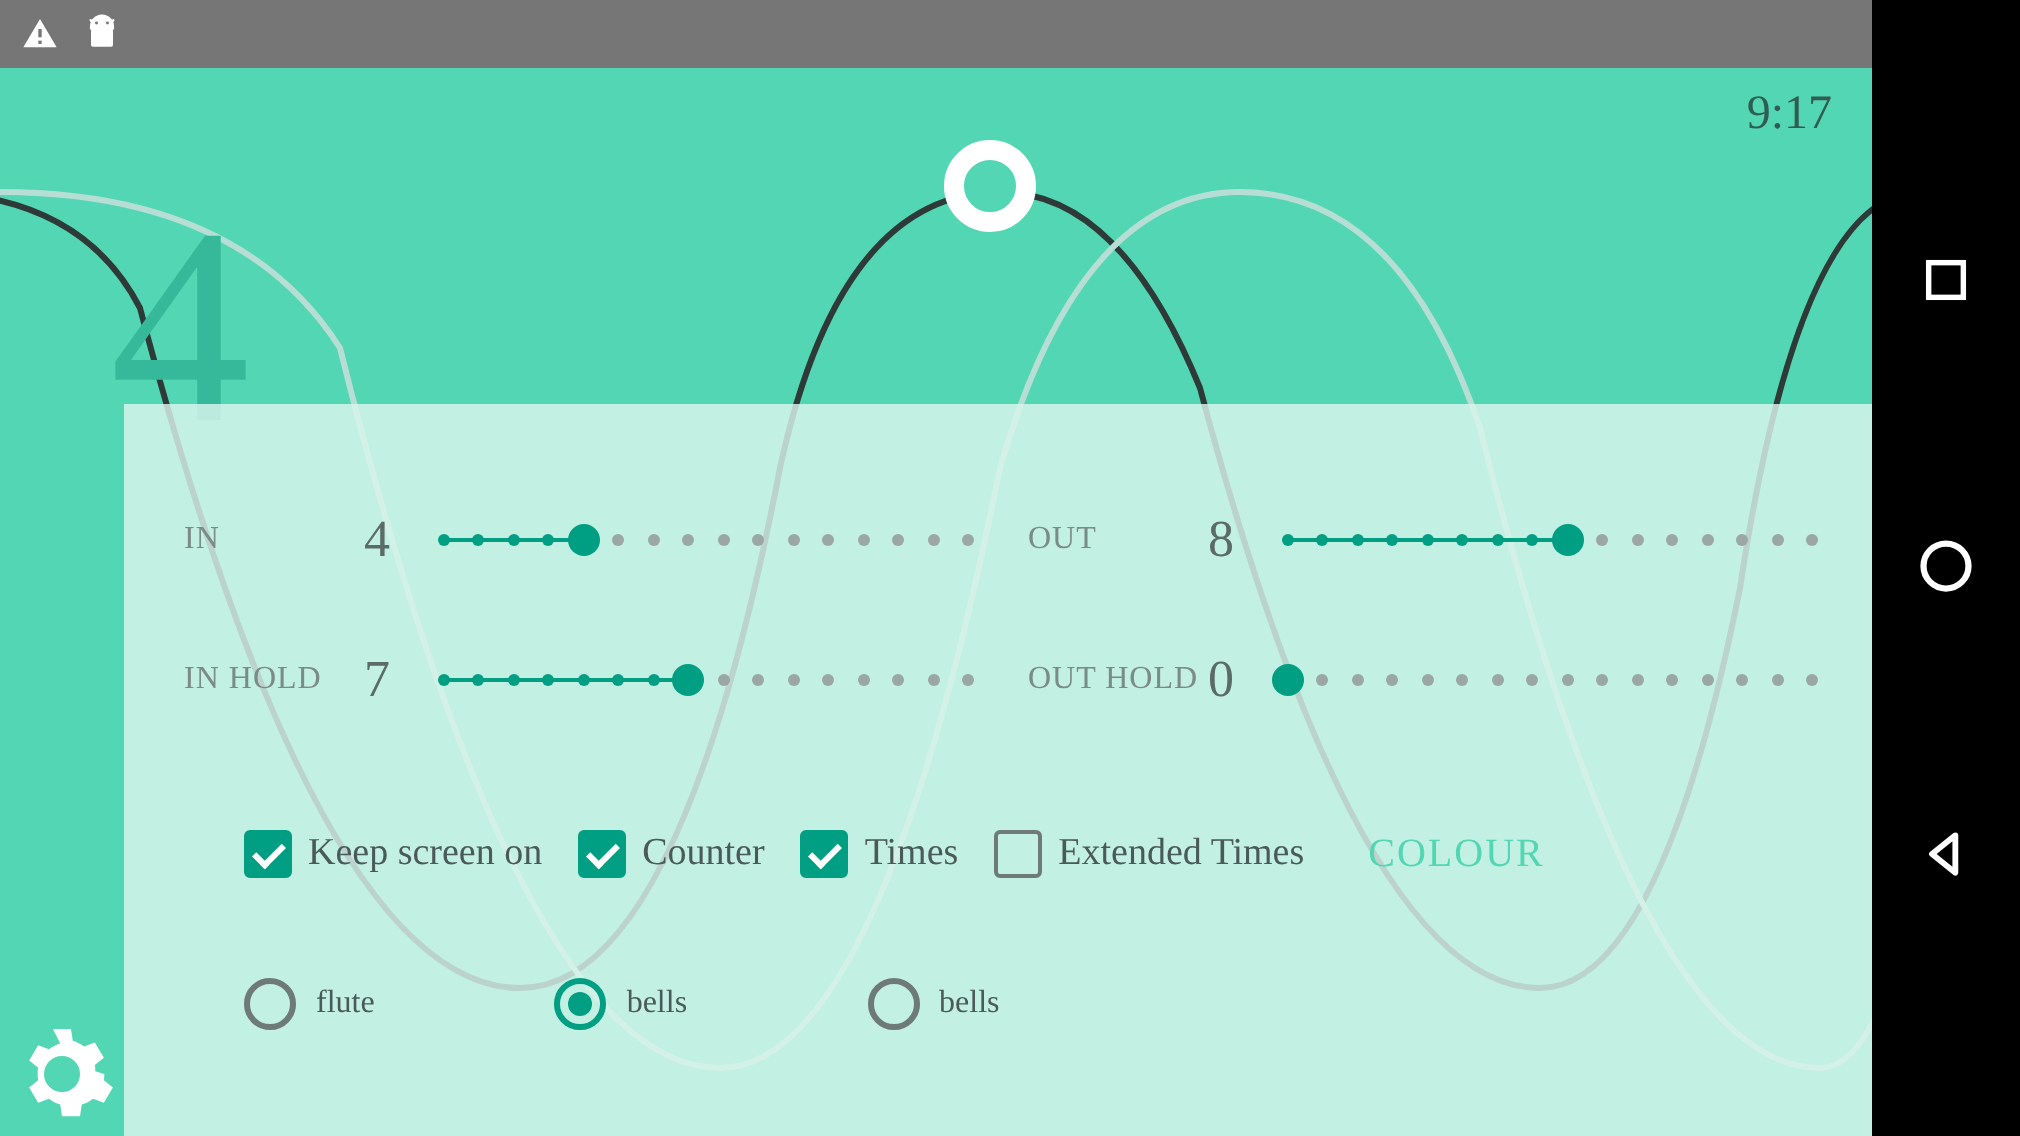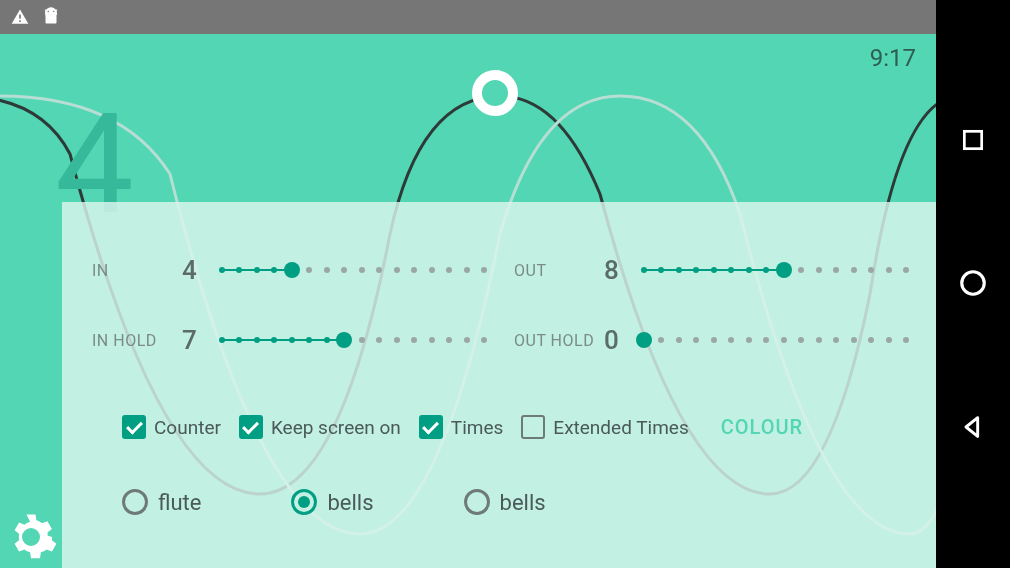--- a/index.html
+++ b/index.html
@@ -9,21 +9,21 @@
   .navbar { position: absolute; right: 0; top: 0; width: 74px; height: 568px; background: #000; display: flex; flex-direction: column; align-items: center; justify-content: space-around; padding: 70px 0; }
   .navbar svg { fill: none; stroke: #fff; }
 
   
   .statusbar { position: absolute; top: 0; left: 0; width: 936px; height: 34px; background: #767676; display: flex; align-items: center; padding: 0 10px; color: #fff; font-size: 18px; }
   .statusbar .left-icons { display: flex; gap: 10px; align-items: center; }
   .statusbar .right-icons { margin-left: auto; display: flex; gap: 8px; align-items: center; }
   .statusbar .clock { font-weight: 500; letter-spacing: 0.5px; }
 
   
-  .content { position: absolute; top: 34px; left: 0; width: 936px; height: 534px; }
+  .content { position: absolute; top: 34px; left: 0; width: 936px; height: 534px; font-family: Liberation Serif, serif; }
   .wave-svg { position: absolute; top: 0; left: 0; width: 936px; height: 534px; }
   .session-time { position: absolute; top: 10px; right: 20px; font-size: 24px; color: #2f5d54; }
 
   .ball { position: absolute; width: 46px; height: 46px; border: 10px solid #fff; border-radius: 50%; background: #52d6b3; left: 472px; top: 36px; }
 
   .big-counter { position: absolute; left: 55px; top: 60px; font-size: 140px; font-weight: 400; color: #36b99a; line-height: 1; }
 
   
   .panel { position: absolute; left: 62px; top: 168px; width: 874px; height: 400px; background: rgba(219, 245, 237, 0.82); padding: 20px 30px 0 30px; }
 
@@ -43,21 +43,21 @@
   .checkbox.checked { background: #009e82; border-color: #009e82; }
   .checkbox.checked::after { content: ""; width: 6px; height: 12px; border: solid #fff; border-width: 0 3px 3px 0; transform: rotate(45deg) translate(-1px, -1px); }
   .check-label { font-size: 19px; color: #4a5a58; }
   .colour-btn { font-size: 20px; color: #52d6b3; font-weight: 500; letter-spacing: 1px; margin-left: 14px; }
 
   .radios { display: flex; gap: 90px; margin-top: 50px; margin-left: 30px; }
   .radio { display: flex; align-items: center; gap: 10px; }
   .radio-circle { width: 26px; height: 26px; border: 3px solid #6e7a78; border-radius: 50%; display: flex; align-items: center; justify-content: center; }
   .radio-circle.selected { border-color: #009e82; }
   .radio-circle.selected::after { content: ""; width: 12px; height: 12px; border-radius: 50%; background: #009e82; }
-  .radio-label { font-size: 22px; color: #4a5a58; }
+  .radio-label { font-size: 16px; color: #4a5a58; }
 
   .gear { position: absolute; left: 4px; bottom: 4px; }
 </style>
 </head>
 <body>
 
 <div class="root">
   <div class="screen">
 
     <div class="statusbar">
@@ -184,25 +184,25 @@
                 <div class="slider-dot" style="left: 93.3333%;"></div>
                 <div class="slider-dot" style="left: 100%;"></div>
                 <div class="slider-thumb" style="left: 0%;"></div>
               </div>
           </div>
         </div>
 
         <div class="checks">
           <div class="check">
             <div class="checkbox checked"></div>
+            <span class="check-label">Keep screen on</span>
+          </div>
+          <div class="check">
+            <div class="checkbox checked"></div>
             <span class="check-label">Counter</span>
-          </div>
-          <div class="check">
-            <div class="checkbox checked"></div>
-            <span class="check-label">Keep screen on</span>
           </div>
           <div class="check">
             <div class="checkbox checked"></div>
             <span class="check-label">Times</span>
           </div>
           <div class="check">
             <div class="checkbox"></div>
             <span class="check-label">Extended Times</span>
           </div>
           <span class="colour-btn">COLOUR</span>

